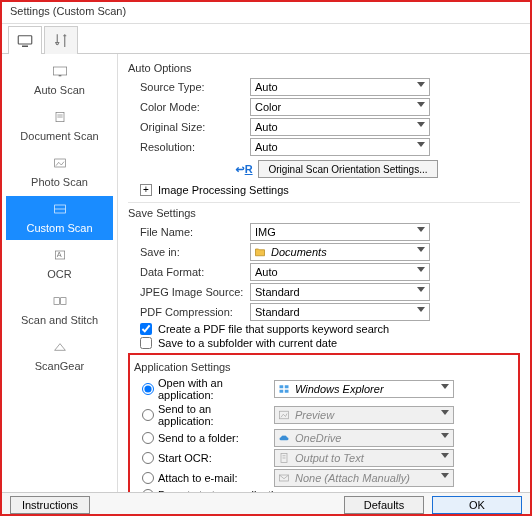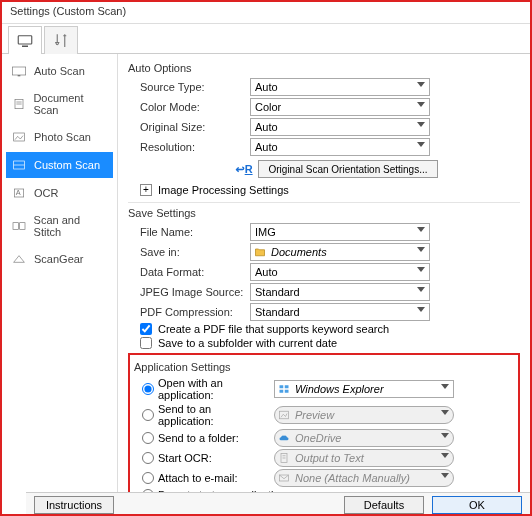--- a/index.html
+++ b/index.html
@@ -4,44 +4,44 @@
 <style>
 * { box-sizing: border-box; margin: 0; padding: 0; font-family: "Segoe UI", Tahoma, sans-serif; font-size: 11px; }
 body { background: #fff; width: 532px; height: 516px; overflow: hidden; border: 2px solid #d22; }
 .titlebar { height: 22px; padding: 3px 8px; font-size: 11px; color: #333; background: #fff; border-bottom: 1px solid #ddd; }
 .tabbar { height: 30px; border-bottom: 1px solid #ccc; display: flex; padding: 2px 6px 0 6px; gap: 2px; }
 .tab { width: 34px; height: 28px; border: 1px solid #ccc; border-bottom: none; display: flex; align-items: center; justify-content: center; background: #fff; }
 .tab.inactive { background: #f4f4f4; }
 .tab svg { width: 18px; height: 18px; }
 .body { display: flex; height: 438px; }
 .sidebar { width: 116px; border-right: 1px solid #ddd; padding: 4px; display: flex; flex-direction: column; gap: 2px; }
-.sideitem { display: flex; align-items: center; gap: 6px; padding: 6px 4px; cursor: pointer; color: #444; }
+.sideitem { display: flex; align-items: center; gap: 6px; padding: 6px 4px; cursor: pointer; color: #444; flex-direction: column; }
 .sideitem.selected { background: #1a8cff; color: #fff; }
 .sideicon { width: 18px; height: 14px; display: flex; align-items: center; justify-content: center; }
 .sideicon svg { width: 16px; height: 14px; }
 .content { flex: 1; padding: 6px 10px 4px 10px; overflow: hidden; position: relative; }
 .section-title { font-size: 11px; color: #333; margin: 2px 0 4px 0; }
 .row { display: flex; align-items: center; margin: 2px 0; gap: 6px; }
 .row-label { width: 116px; font-size: 11px; color: #333; padding-left: 12px; }
 .sel { flex: 0 0 180px; height: 18px; border: 1px solid #aaa; background: #fff; display: flex; align-items: center; padding: 0 4px; position: relative; font-size: 11px; }
-.sel.gray { background: #f0f0f0; color: #888; border-radius: 9px; }
+.sel.gray { background: #f0f0f0; color: #888; }
 .sel .caret { position: absolute; right: 4px; top: 3px; width: 0; height: 0; border-left: 4px solid transparent; border-right: 4px solid transparent; border-top: 5px solid #555; }
 .orient-row { display: flex; align-items: center; gap: 6px; margin: 4px 0 6px 0; padding-left: 108px; }
 .orient-btn { flex: 0 0 180px; height: 18px; border: 1px solid #999; background: #f4f4f4; font-size: 10px; display: flex; align-items: center; justify-content: center; cursor: pointer; }
 .expander { display: flex; align-items: center; gap: 6px; margin: 4px 0 6px 12px; cursor: pointer; }
 .expander .box { width: 12px; height: 12px; border: 1px solid #888; display: flex; align-items: center; justify-content: center; font-size: 10px; line-height: 1; }
 .chk { display: flex; align-items: center; gap: 6px; margin: 2px 0 2px 12px; font-size: 11px; }
 .chk input { width: 12px; height: 12px; }
 .appsec { border: 2px solid #d22; padding: 4px 6px 6px 6px; margin-top: 4px; }
 .radio-row { display: flex; align-items: center; margin: 2px 0; gap: 6px; }
 .radio-label { width: 132px; display: flex; align-items: center; gap: 4px; font-size: 11px; padding-left: 6px; }
 .radio-label input { width: 12px; height: 12px; }
 .sel.withicon { padding-left: 20px; font-style: italic; }
 .sel .sicon { position: absolute; left: 3px; top: 2px; width: 12px; height: 12px; }
-.footer { height: 24px; border-top: 1px solid #ccc; display: flex; align-items: center; padding: 0 8px; gap: 8px; background: #f7f7f7; margin-left: 24px; }
+.footer { height: 24px; border-top: 1px solid #ccc; display: flex; align-items: center; padding: 0 8px; gap: 8px; background: #f7f7f7; }
 .footer .spacer { flex: 1; }
 .fbtn { min-width: 80px; height: 18px; border: 1px solid #888; background: #f0f0f0; display: flex; align-items: center; justify-content: center; cursor: pointer; font-size: 11px; }
 .fbtn.primary { border: 1px solid #1a6fd6; background: #e6f0fb; min-width: 90px; }
 .autoref { width: 16px; height: 14px; display: flex; align-items: center; justify-content: center; color: #1a6fd6; font-weight: bold; cursor: pointer; font-size: 11px; }
 hr.sep { border: none; border-top: 1px solid #e4e4e4; margin: 4px 0; }
 </style>
 </head>
 <body>
 
 <div class="titlebar">Settings (Custom Scan)</div>

